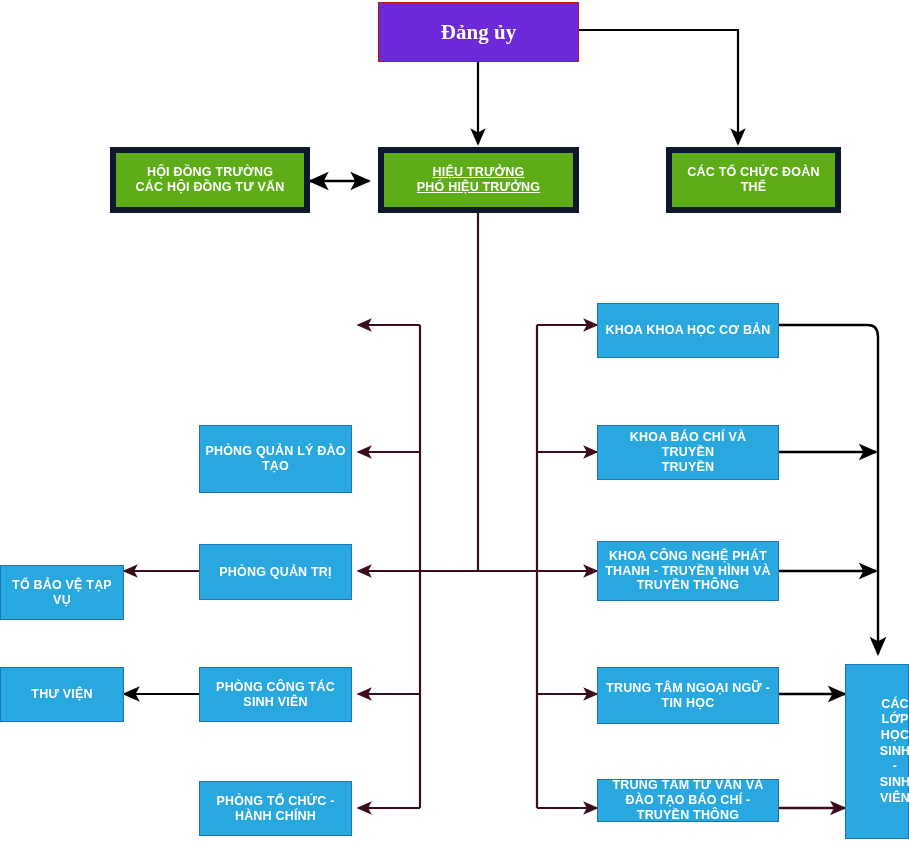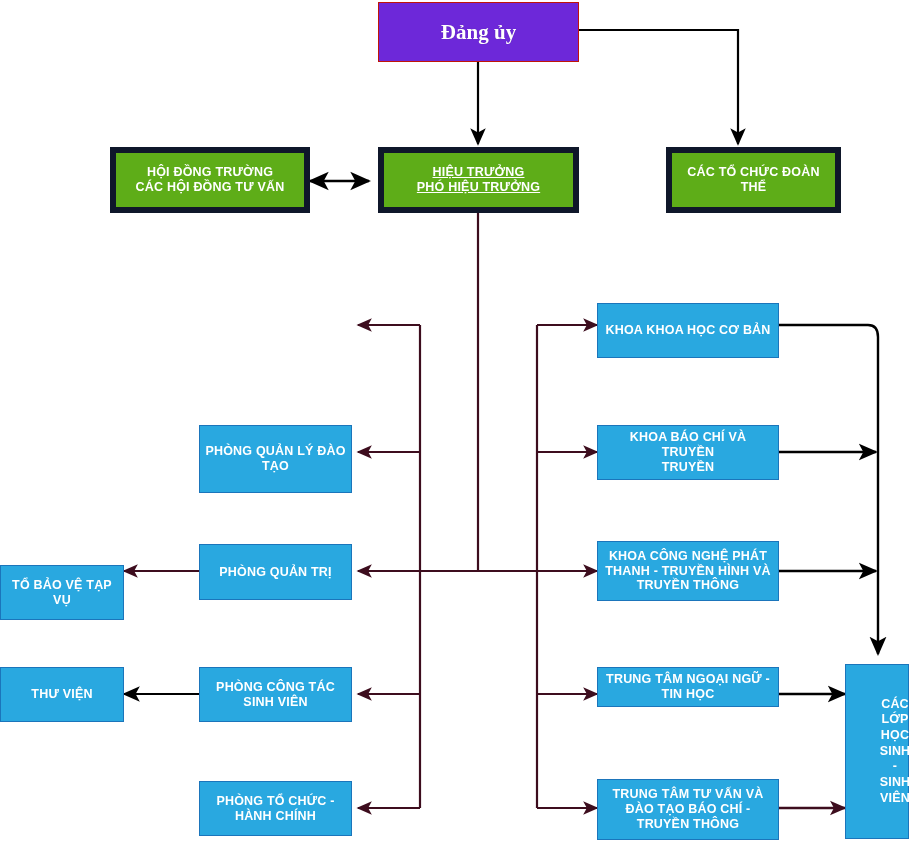--- a/index.html
+++ b/index.html
@@ -205,28 +205,28 @@
   </div>
 
   <div class="node blue" style="left:597px;top:541px;width:182px;height:60px;">
     <div>
       <span>KHOA CÔNG NGHỆ PHÁT</span>
       <span>THANH - TRUYỀN HÌNH VÀ</span>
       <span>TRUYỀN THÔNG</span>
     </div>
   </div>
 
-  <div class="node blue" style="left:597px;top:667px;width:182px;height:40px;">
+  <div class="node blue" style="left:597px;top:667px;width:182px;height:57px;">
     <div>
       <span>TRUNG TÂM NGOẠI NGỮ -</span>
       <span>TIN HỌC</span>
     </div>
   </div>
 
-  <div class="node blue" style="left:597px;top:779px;width:182px;height:61px;">
+  <div class="node blue" style="left:597px;top:779px;width:182px;height:43px;">
     <div>
       <span>TRUNG TÂM TƯ VẤN VÀ</span>
       <span>ĐÀO TẠO BÁO CHÍ -</span>
       <span>TRUYỀN THÔNG</span>
     </div>
   </div>
 
   <div class="node blue tall" style="left:845px;top:664px;width:64px;height:175px;">
     <div>
       <span>CÁC</span>

